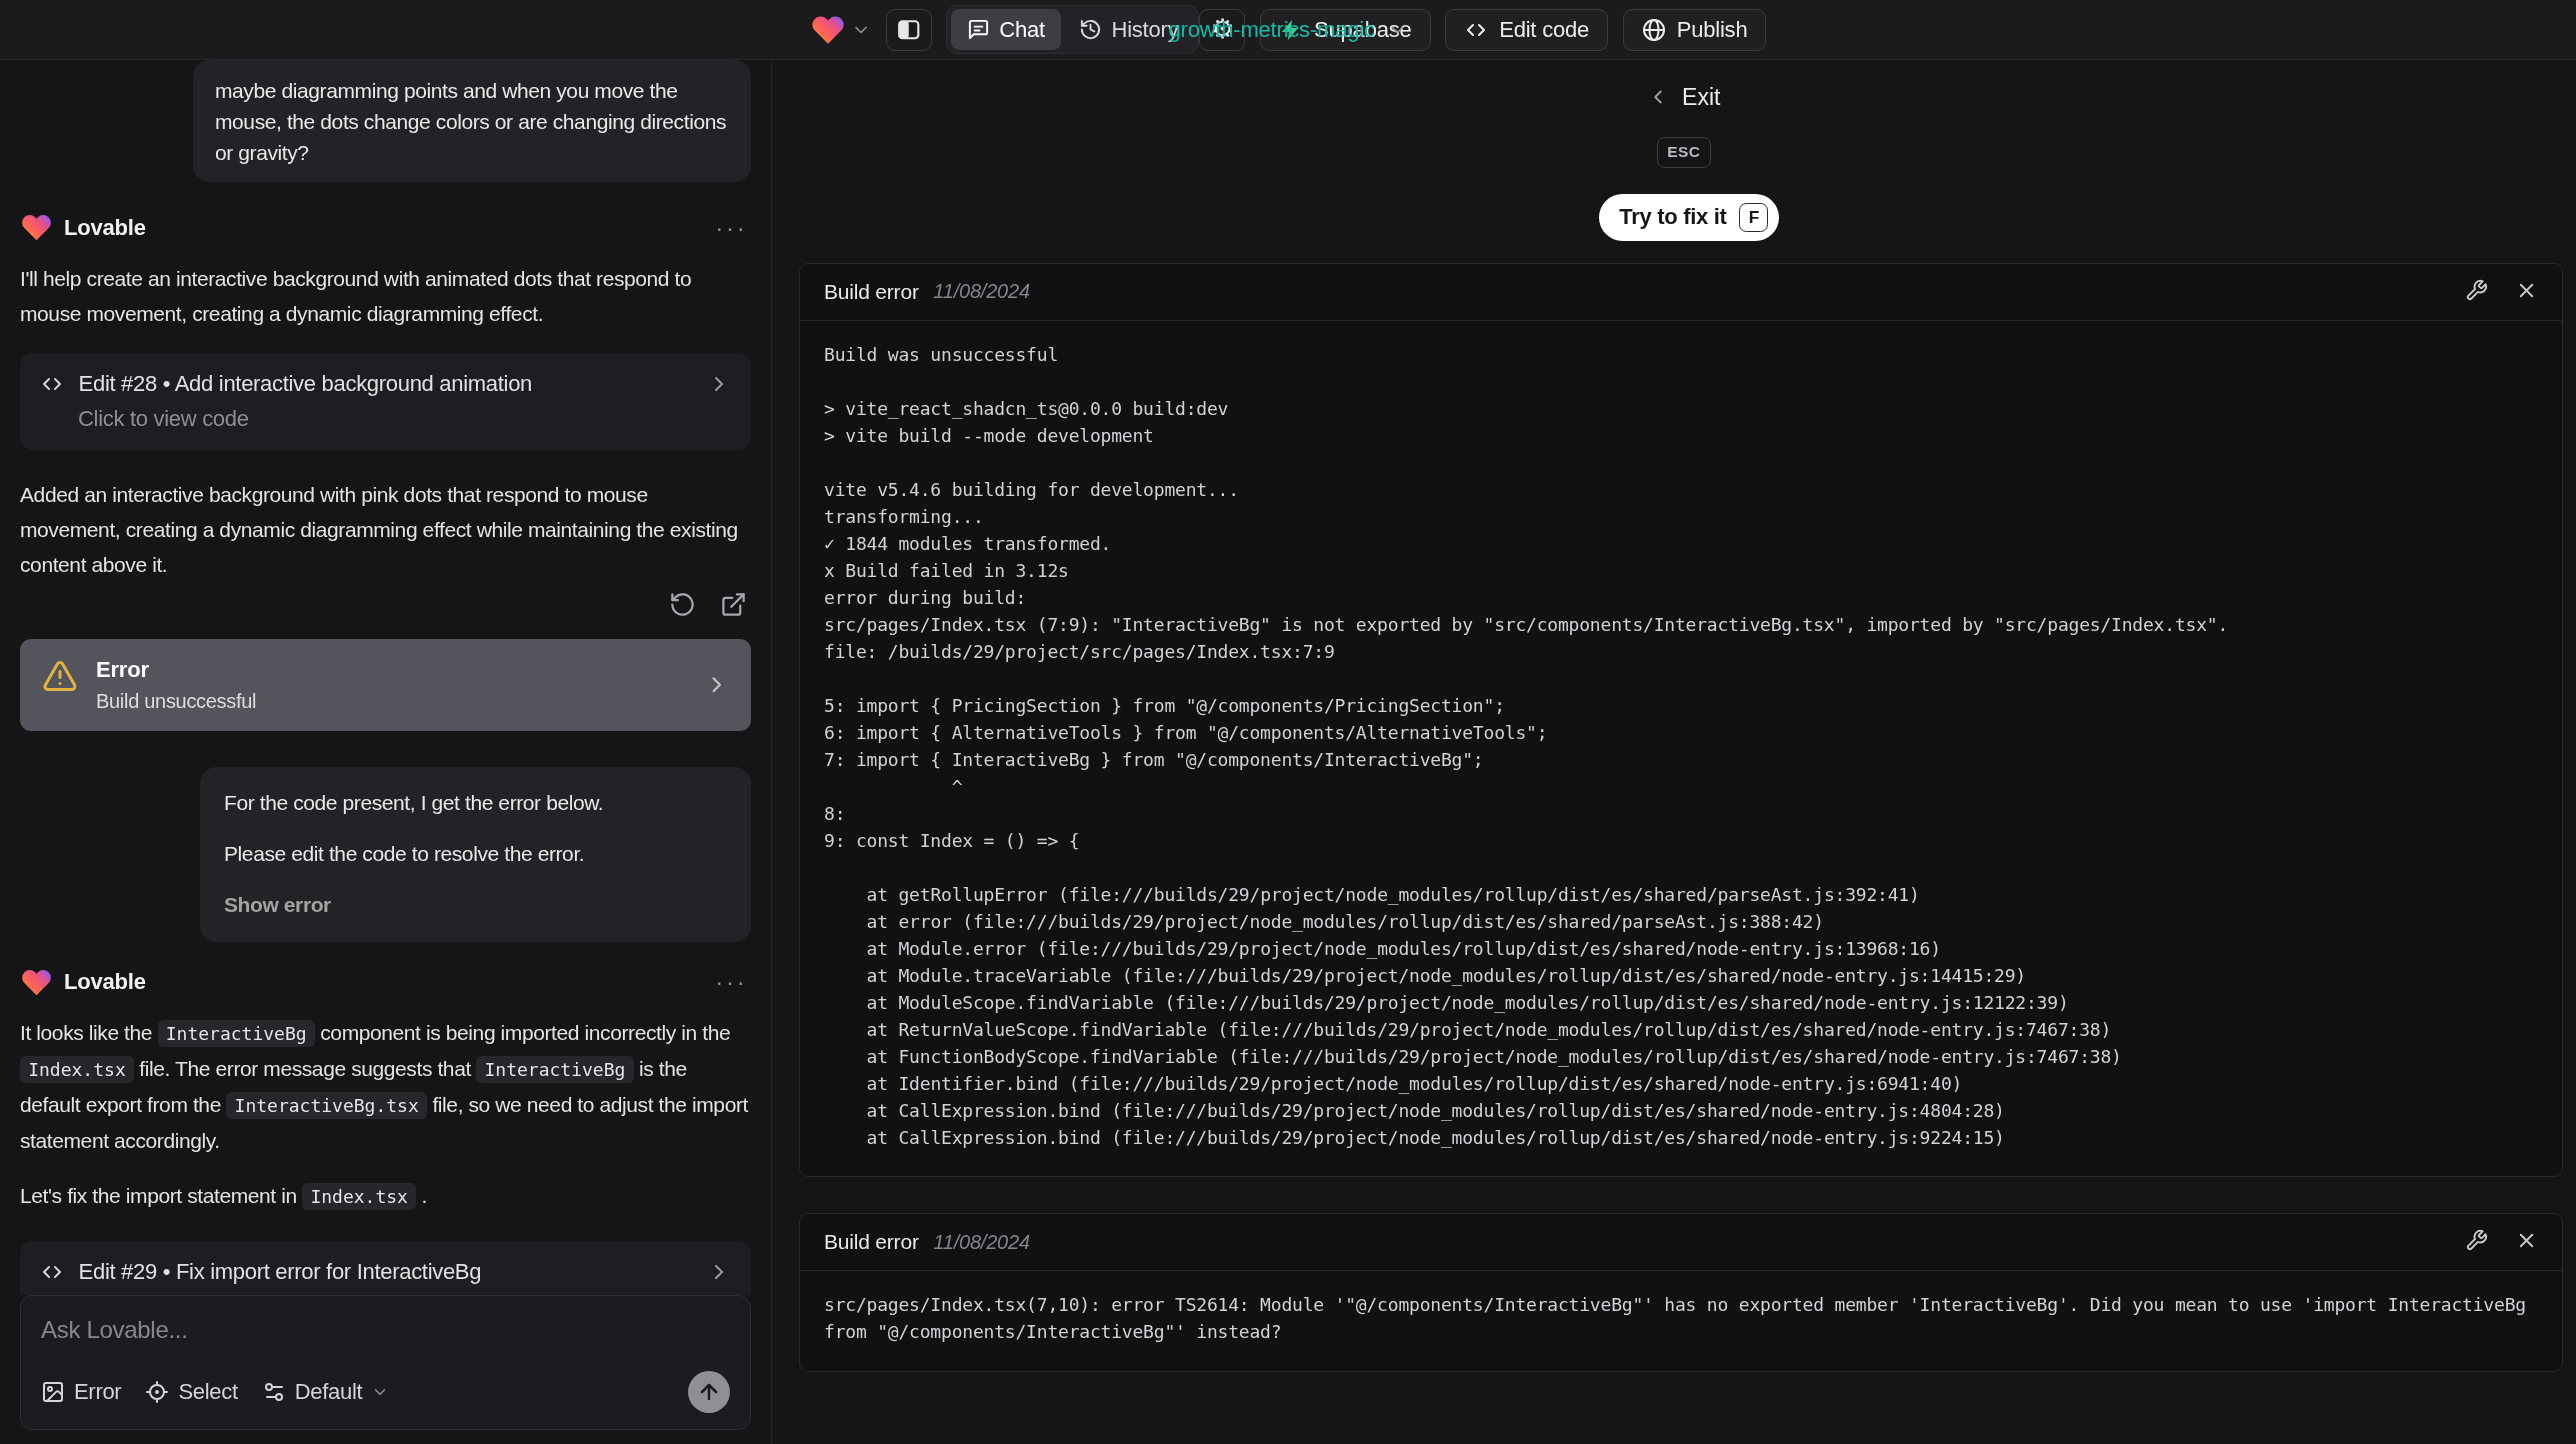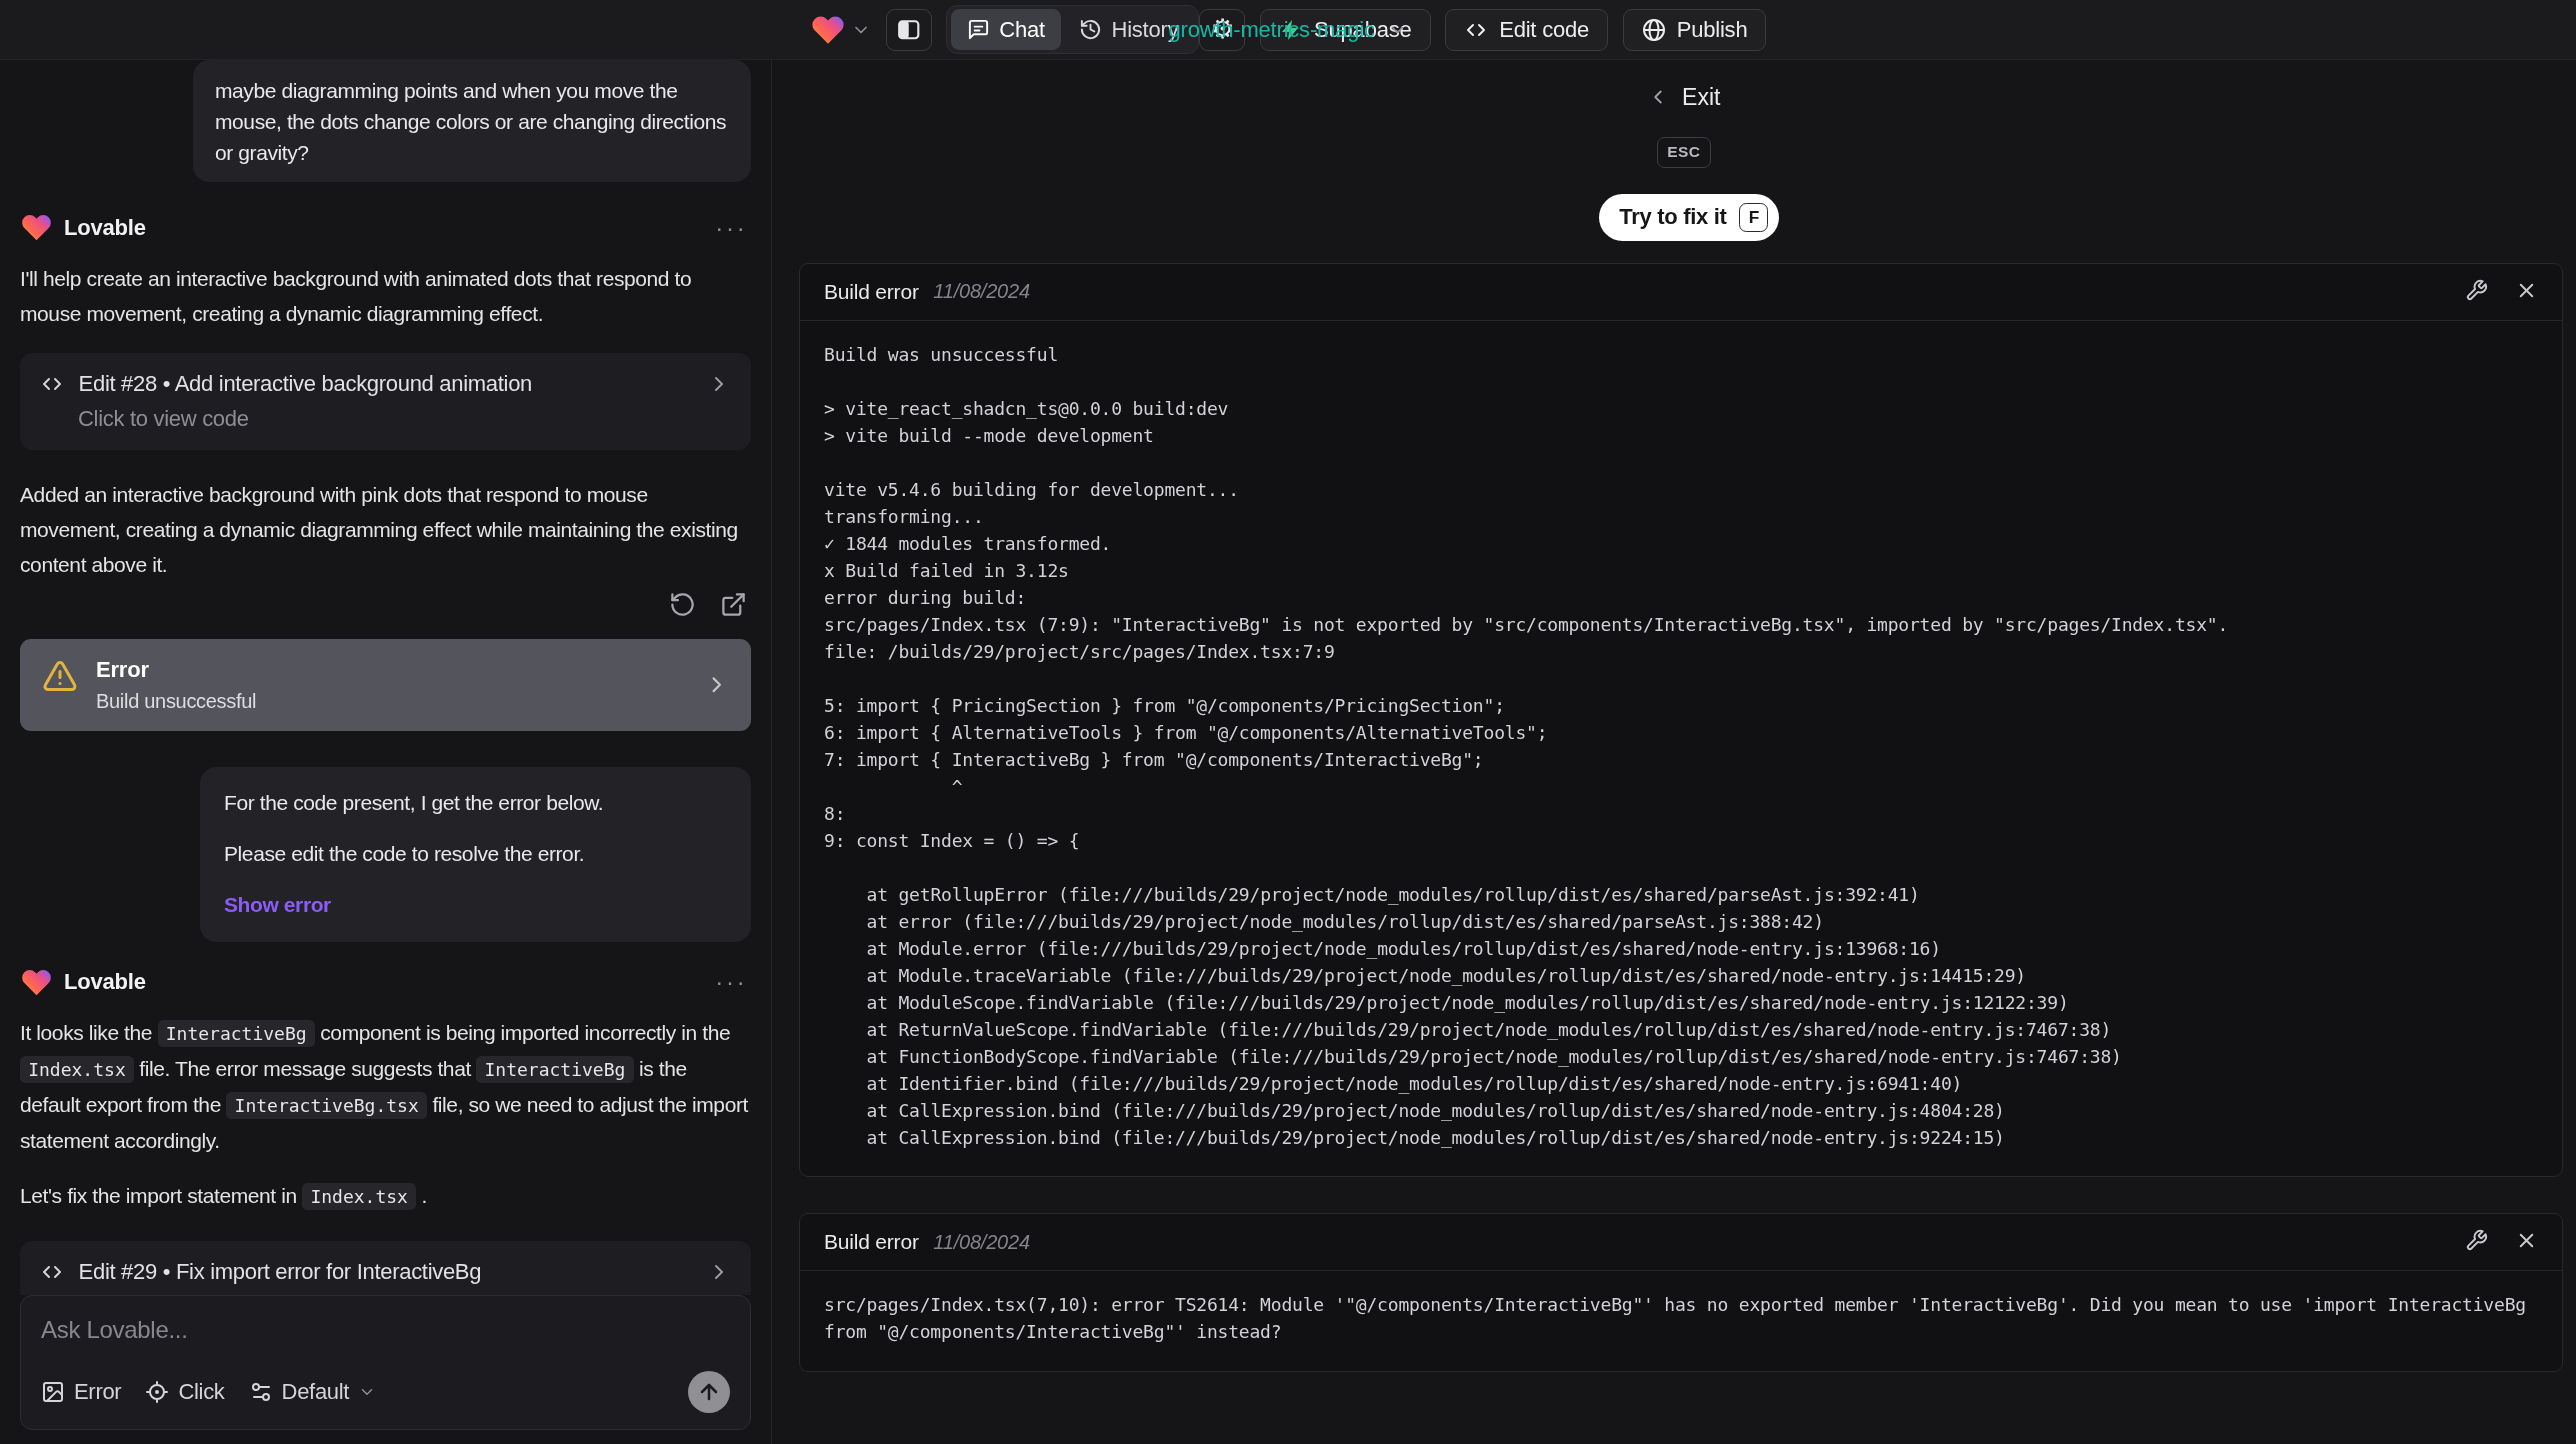--- a/index.html
+++ b/index.html
@@ -36,21 +36,21 @@
   .main { display:flex; height:1385px; }
   .chat { width:771px; min-width:771px; padding:0 20px 14.6px 20px; display:flex; flex-direction:column; background:#151518; }
   .messages { flex:1; overflow:hidden; padding-top:0; }
 
   .bubble { background:#232327; border-radius:16.4px; padding:14.6px 22px; font-size:21px; line-height:31px;
             letter-spacing:-0.4px; color:#e9e9eb; }
   .bubble.first { max-width:558px; margin-left:auto; margin-bottom:29px; }
   .bubble.second { max-width:551px; margin-left:auto; margin-bottom:24px; padding:20px 24px; }
   .bubble.second p { margin-bottom:20px; }
   .bubble.second p:last-child { margin-bottom:1.8px; }
-  .bubble .action { font-weight:bold; color:#8b5cf6; cursor:pointer; }
+  .bubble .action { font-weight:bold; color:#a3a3a3; cursor:pointer; }
 
   .a-head { display:flex; align-items:center; gap:11px; margin-bottom:16.4px; }
   .a-head svg.heart { width:33px; height:33px; }
   .a-name { font-size:22px; font-weight:600; color:#f2f2f4; }
   .more { margin-left:auto; background:none; border:none; color:#8e8e96; font-size:24px; letter-spacing:2.7px;
           cursor:pointer; line-height:0.4; padding:0 3.6px; }
 
   .a-text { font-size:21px; line-height:35px; letter-spacing:-0.4px; color:#e4e4e7; margin-bottom:22px; }
   .a-text code { font-family:"DejaVu Sans Mono", monospace; font-size:18px; background:#26262b;
                  border-radius:5.5px; padding:2.7px 8.2px; color:#e6e6e9; letter-spacing:0; }
@@ -307,21 +307,21 @@
                 <path d="m21 15-3.1-3.1a2 2 0 0 0-2.8 0L6 21"></path>
             </svg>
             <span>Error</span>
           </button>
           <button class="c-btn">
             <svg viewBox="0 0 24 24" fill="none" stroke="currentColor" stroke-width="2" stroke-linecap="round" stroke-linejoin="round">
               <circle cx="12" cy="12" r="7"></circle>
                 <circle cx="12" cy="12" r="1" fill="currentColor"></circle>
                 <path d="M12 2v3M12 19v3M2 12h3M19 12h3"></path>
             </svg>
-            <span>Click</span>
+            <span>Select</span>
           </button>
           <button class="c-btn">
             <svg viewBox="0 0 24 24" fill="none" stroke="currentColor" stroke-width="2" stroke-linecap="round" stroke-linejoin="round">
               <path d="M20 7h-9"></path>
                 <path d="M14 17H5"></path>
                 <circle cx="17" cy="17" r="3"></circle>
                 <circle cx="7" cy="7" r="3"></circle>
             </svg>
             <span>Default</span>
             <svg class="chev" viewBox="0 0 24 24" fill="none" stroke="currentColor" stroke-width="2" stroke-linecap="round" stroke-linejoin="round">

